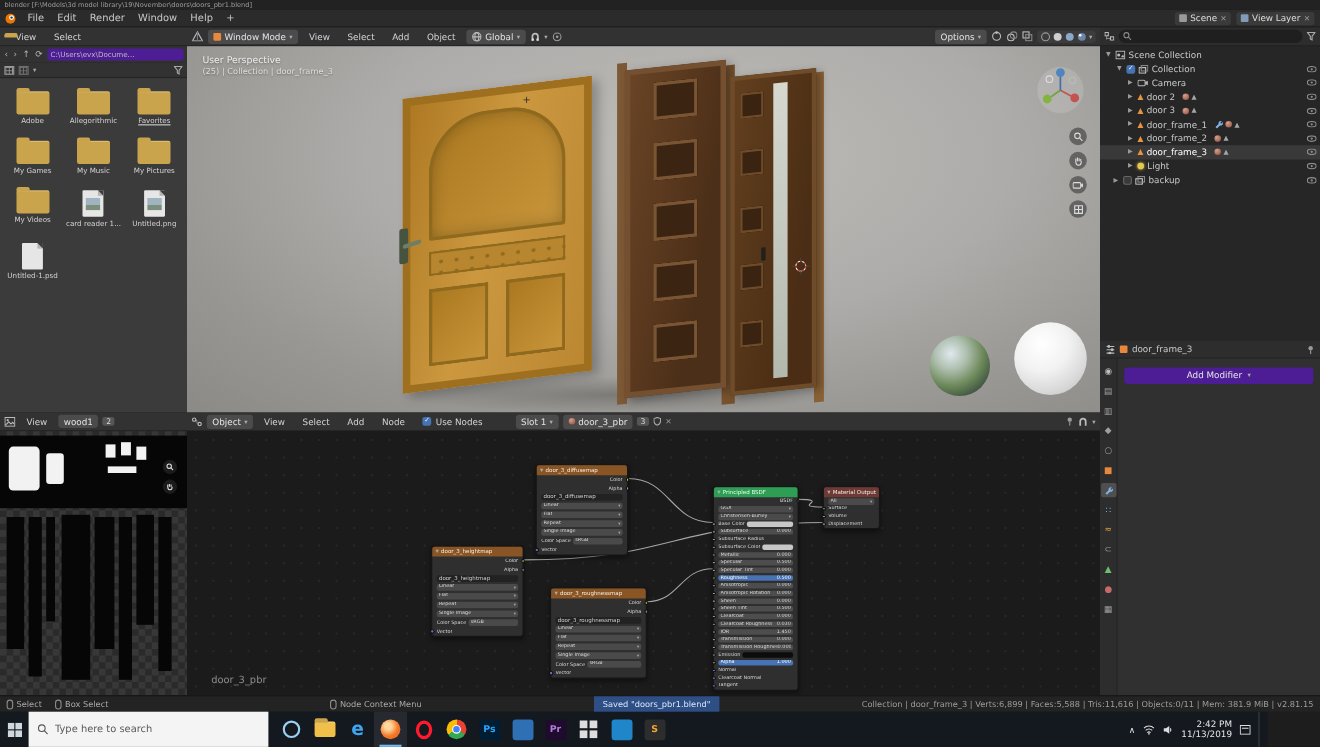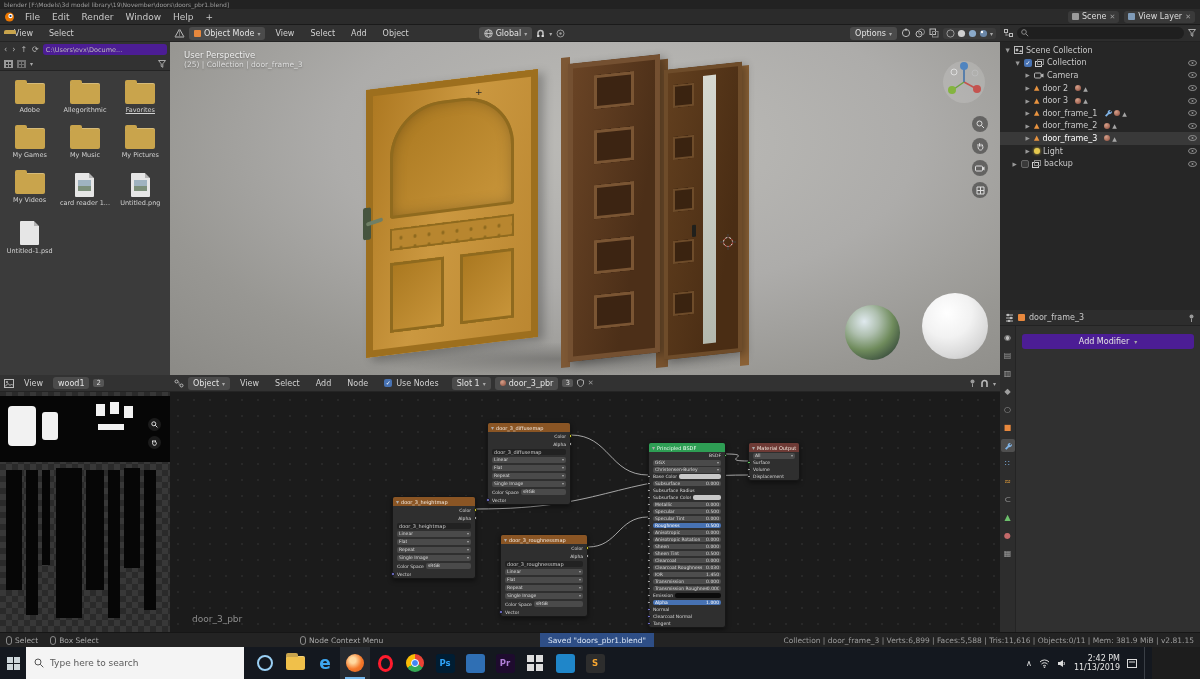--- a/index.html
+++ b/index.html
@@ -268,28 +268,28 @@
 
   <div class="abs hdr vp-header">
     <span>
       <svg width="11" height="10">
           <path d="M1 9 L5.5 1 L10 9 Z" fill="none" stroke="#bbb"></path>
           <path d="M1 9 H10 M5.5 1 V9" stroke="#777"></path>
         </svg>
     </span>
     <span class="field">
       <span class="obj-sq"></span>
-      <span>Object Mode</span>
+      <span>Window Mode</span>
       <span class="caret">▾</span>
     </span>
     <span class="menu-item">View</span>
     <span class="menu-item">Select</span>
     <span class="menu-item">Add</span>
     <span class="menu-item">Object</span>
-    <span class="field" style="margin-left:60px">
+    <span class="field" style="">
       <svg width="9" height="9">
           <circle cx="4.5" cy="4.5" r="3.8" fill="none" stroke="#bbb"></circle>
           <ellipse cx="4.5" cy="4.5" rx="1.8" ry="3.8" fill="none" stroke="#bbb"></ellipse>
           <line x1="0.7" y1="4.5" x2="8.3" y2="4.5" stroke="#bbb"></line>
         </svg>
       <span>Global</span>
       <span class="caret">▾</span>
     </span>
     <span>
       <svg width="9" height="9">
@@ -744,21 +744,21 @@
     <span class="field">
       <span>Object</span>
         <span class="caret">▾</span>
     </span>
     <span class="menu-item">View</span>
     <span class="menu-item">Select</span>
     <span class="menu-item">Add</span>
     <span class="menu-item">Node</span>
     <span class="cb on" style="margin-left:6px">✓</span>
     <span>Use Nodes</span>
-    <span class="field" style="margin-left:9px">
+    <span class="field" style="margin-left:26px">
       <span>Slot 1</span>
         <span class="caret">▾</span>
     </span>
     <span class="field">
       <span class="mat-dot"></span>
       <span>door_3_pbr</span>
     </span>
     <span class="badge">3</span>
     <span>
         <svg width="7" height="8">

